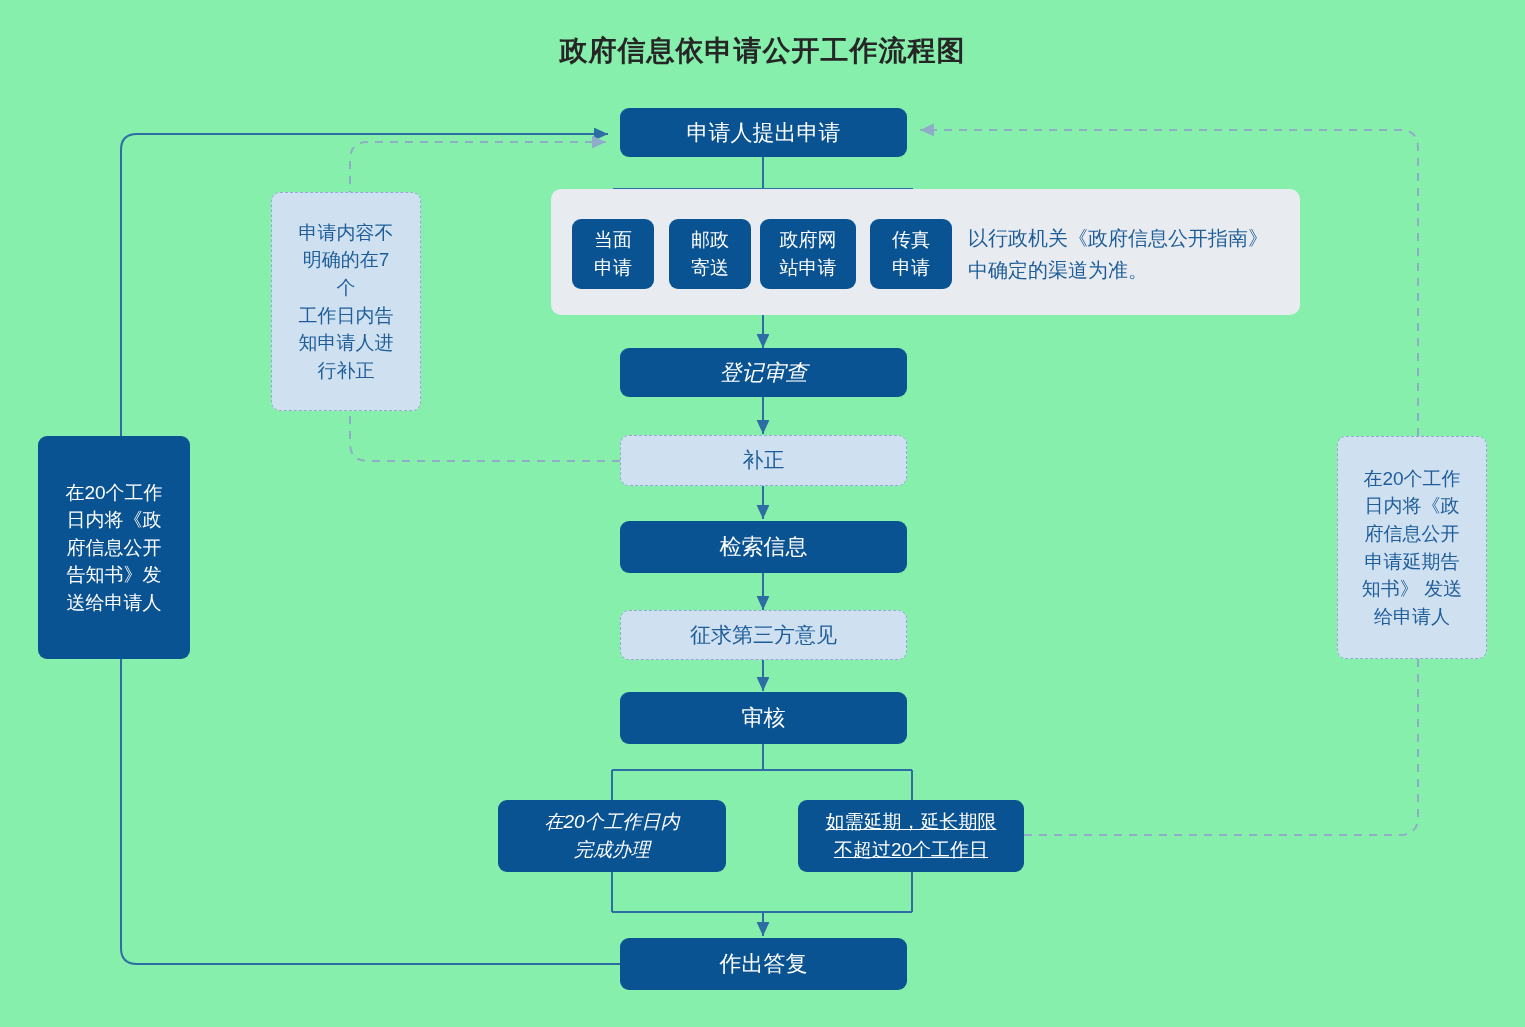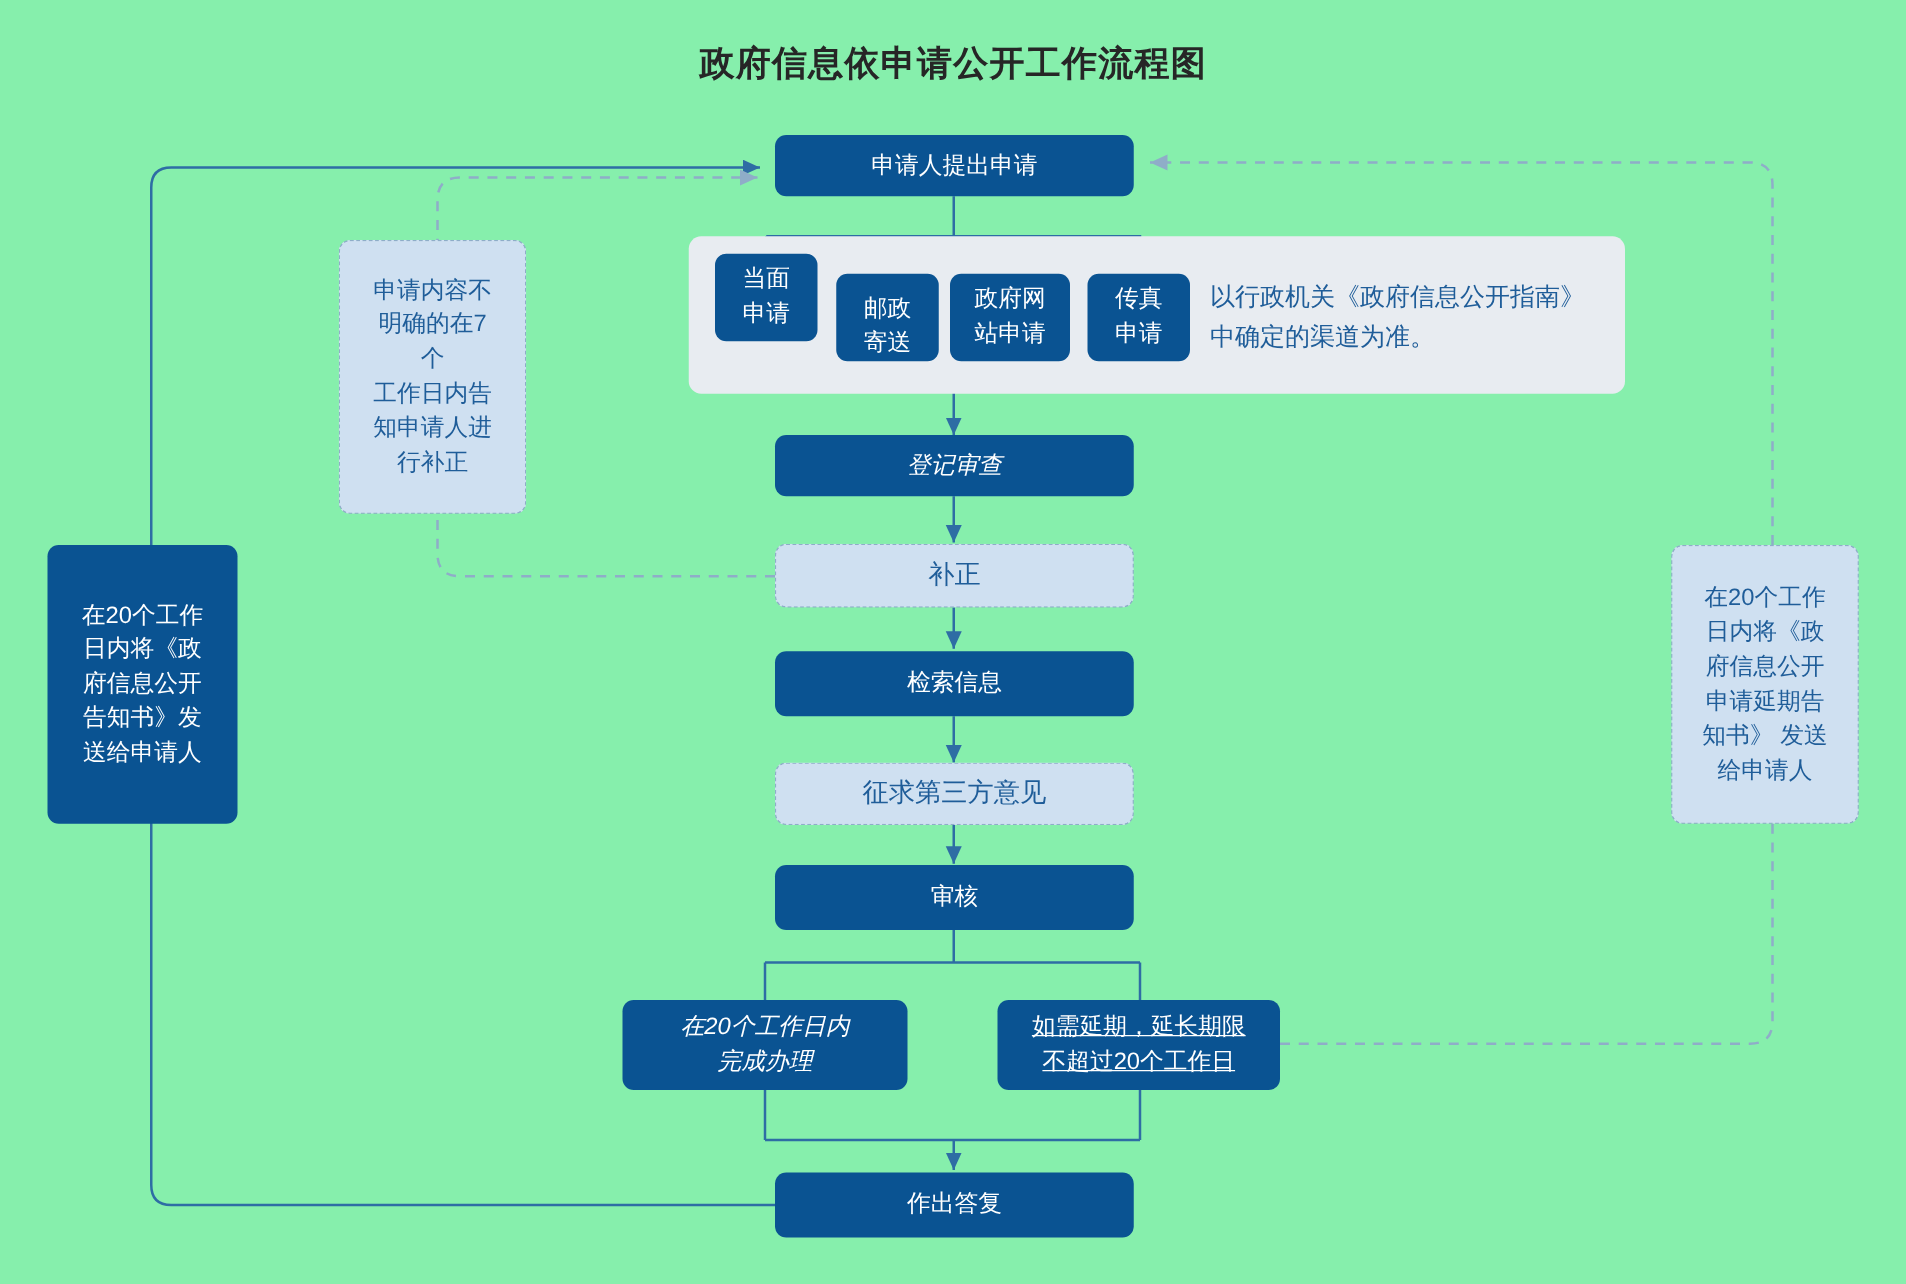--- a/index.html
+++ b/index.html
@@ -43,21 +43,21 @@
     align-items: center;
     justify-content: center;
     text-align: center;
     border-radius: 9px;
     line-height: 1.45;
     white-space: pre-line;
   }
   .node.dark {
     background: #0a5392;
     color: #ffffff;
-    font-size: 19px;
+    font-size: 22px;
   }
   .node.light {
     background: #cfe0f1;
     color: #1f5d99;
     border: 1.5px dashed #8fadc8;
     font-size: 21px;
   }
   .node.small {
     font-size: 19px;
   }
@@ -137,26 +137,26 @@
       <path d="M1418,436 L1418,148 Q1418,130 1400,130 L920,130" marker-end="url(#arrow-dash)"></path>
     </g>
   </svg>
 
   <div id="channel-panel" style="left:551px; top:189px; width:749px; height:126px;"></div>
 
   <div class="node dark" style="left:620px; top:108px; width:287px; height:49px;">
     <span>申请人提出申请</span>
   </div>
 
-  <div class="node dark small" style="left:572px; top:203px; width:82px; height:70px;">
+  <div class="node dark small" style="left:572px; top:219px; width:82px; height:70px;">
     <span>当面
 申请</span>
   </div>
 
-  <div class="node dark small" style="left:669px; top:219px; width:82px; height:70px;align-items:flex-end;">
+  <div class="node dark small" style="left:669px; top:219px; width:82px; height:70px;">
     <span>邮政
 寄送</span>
   </div>
 
   <div class="node dark small" style="left:760px; top:219px; width:96px; height:70px;">
     <span>政府网
 站申请</span>
   </div>
 
   <div class="node dark small" style="left:870px; top:219px; width:82px; height:70px;">

